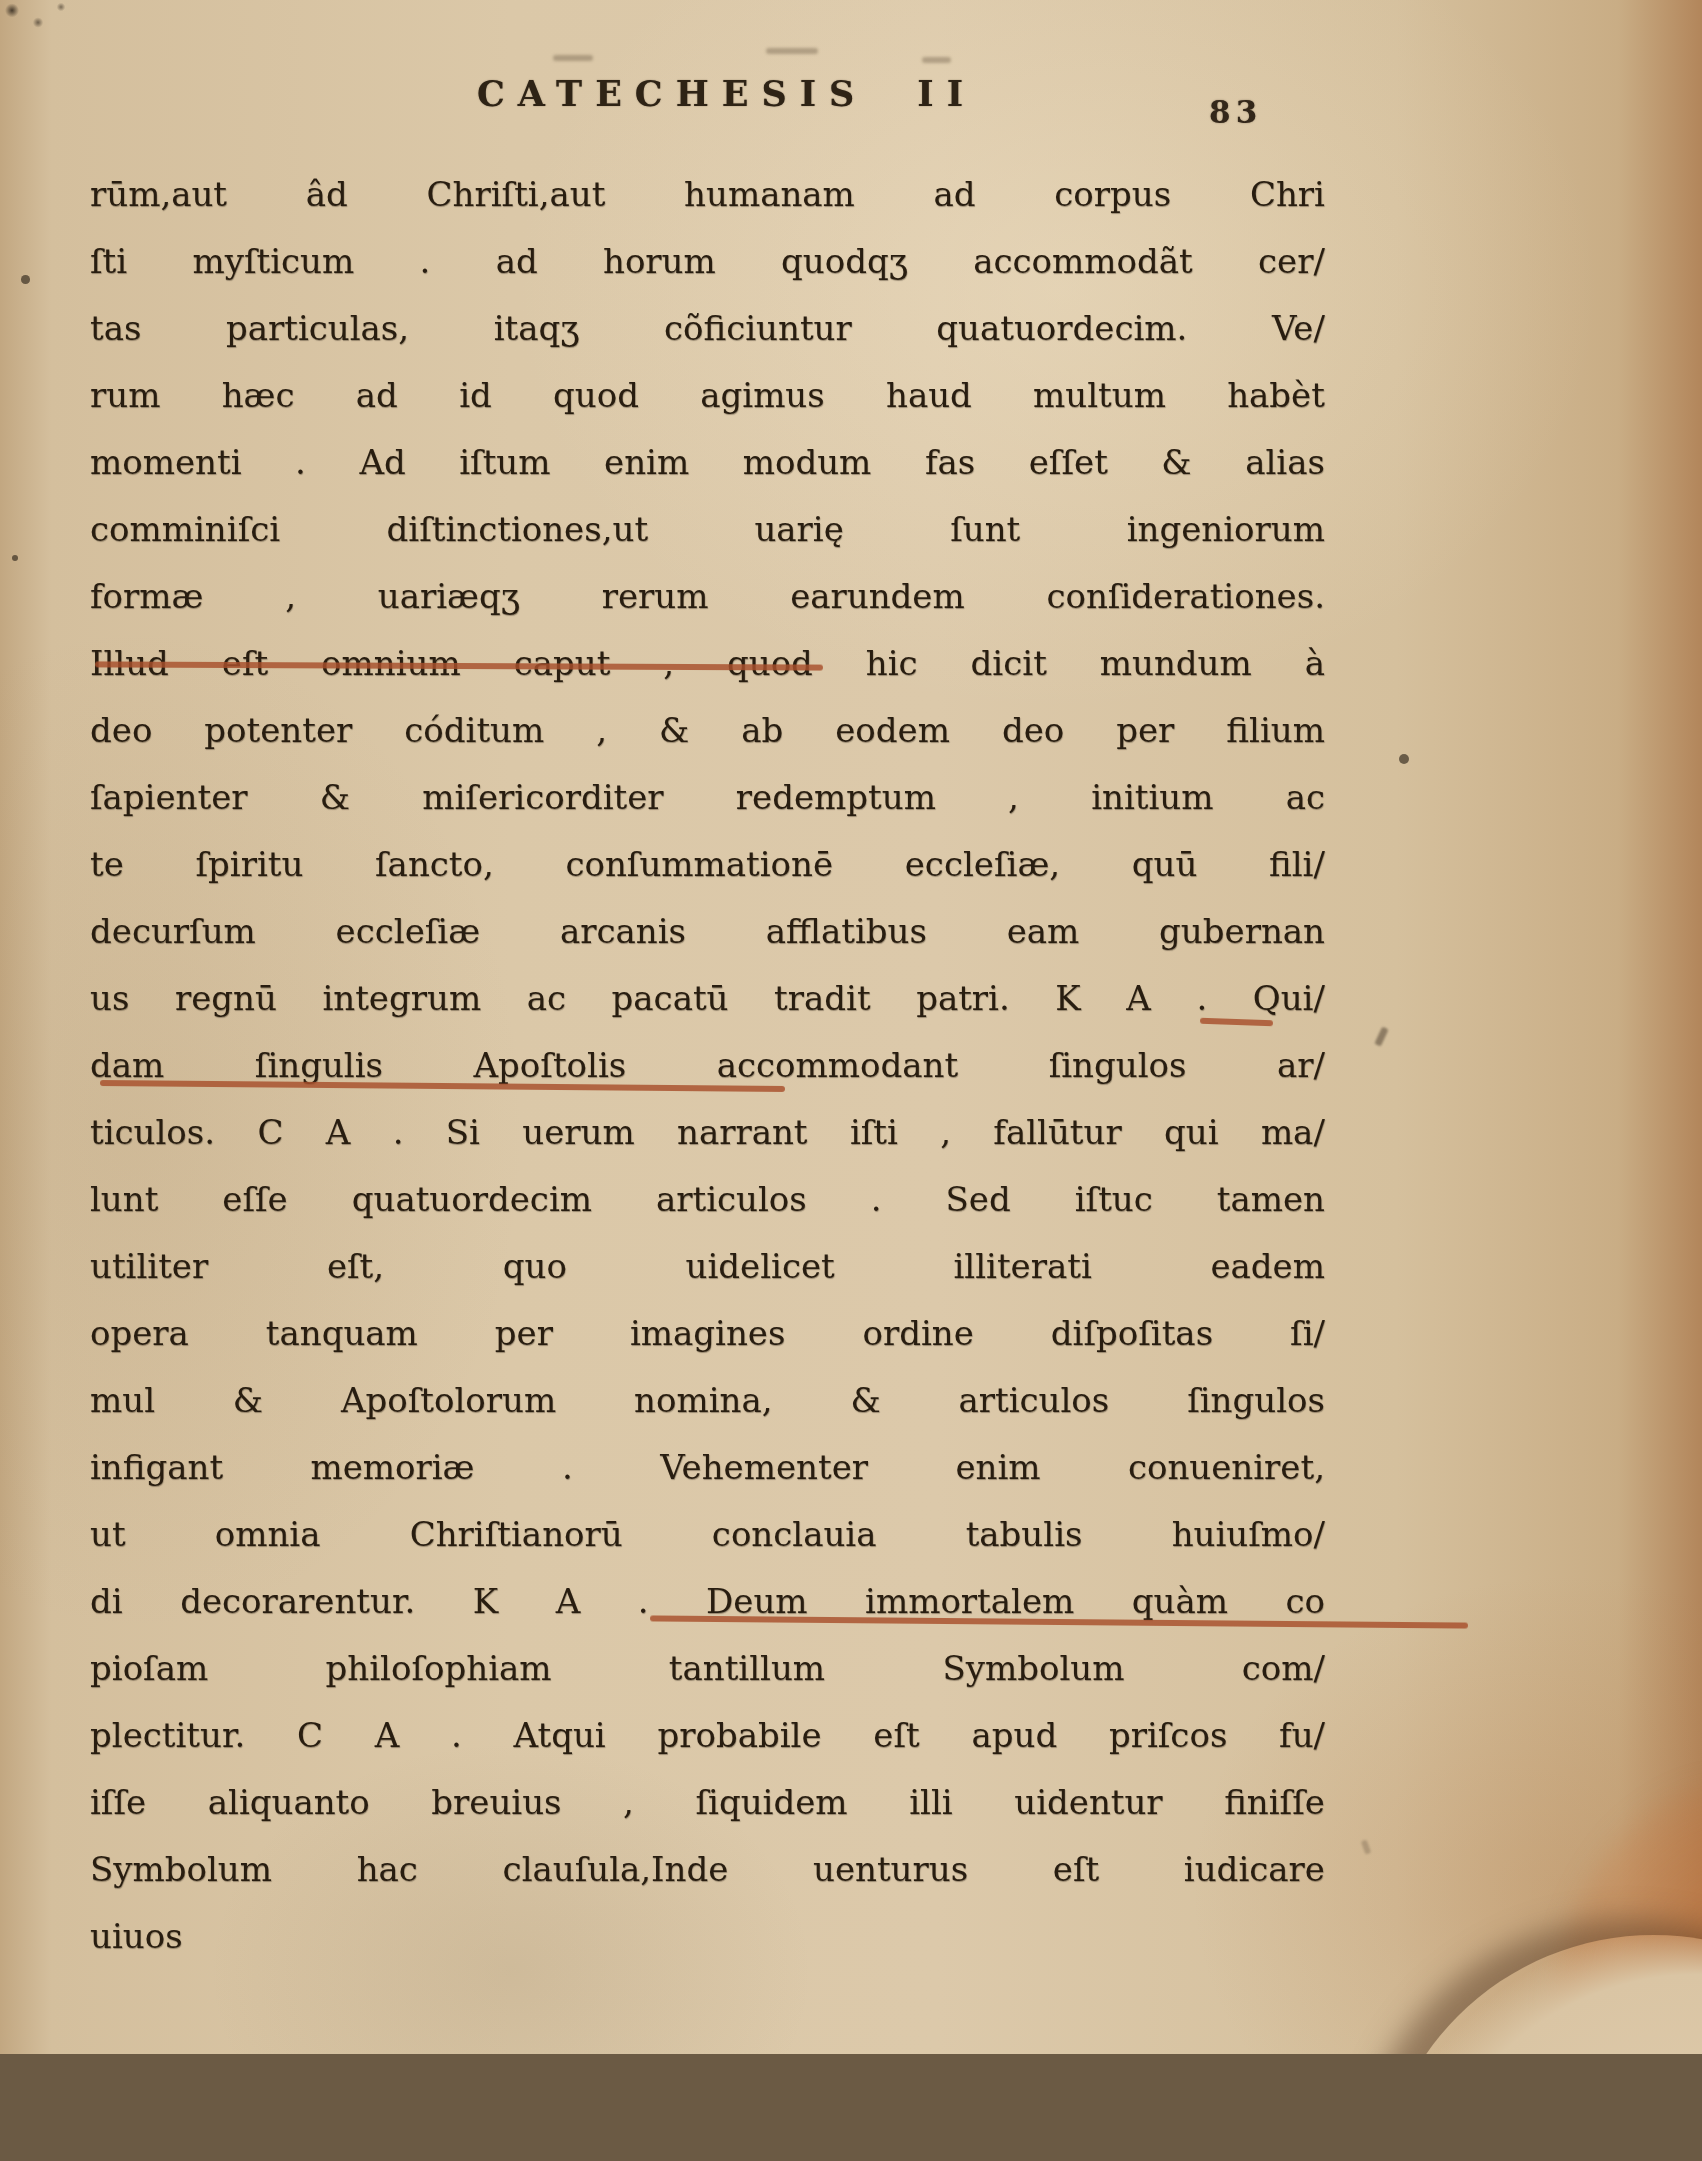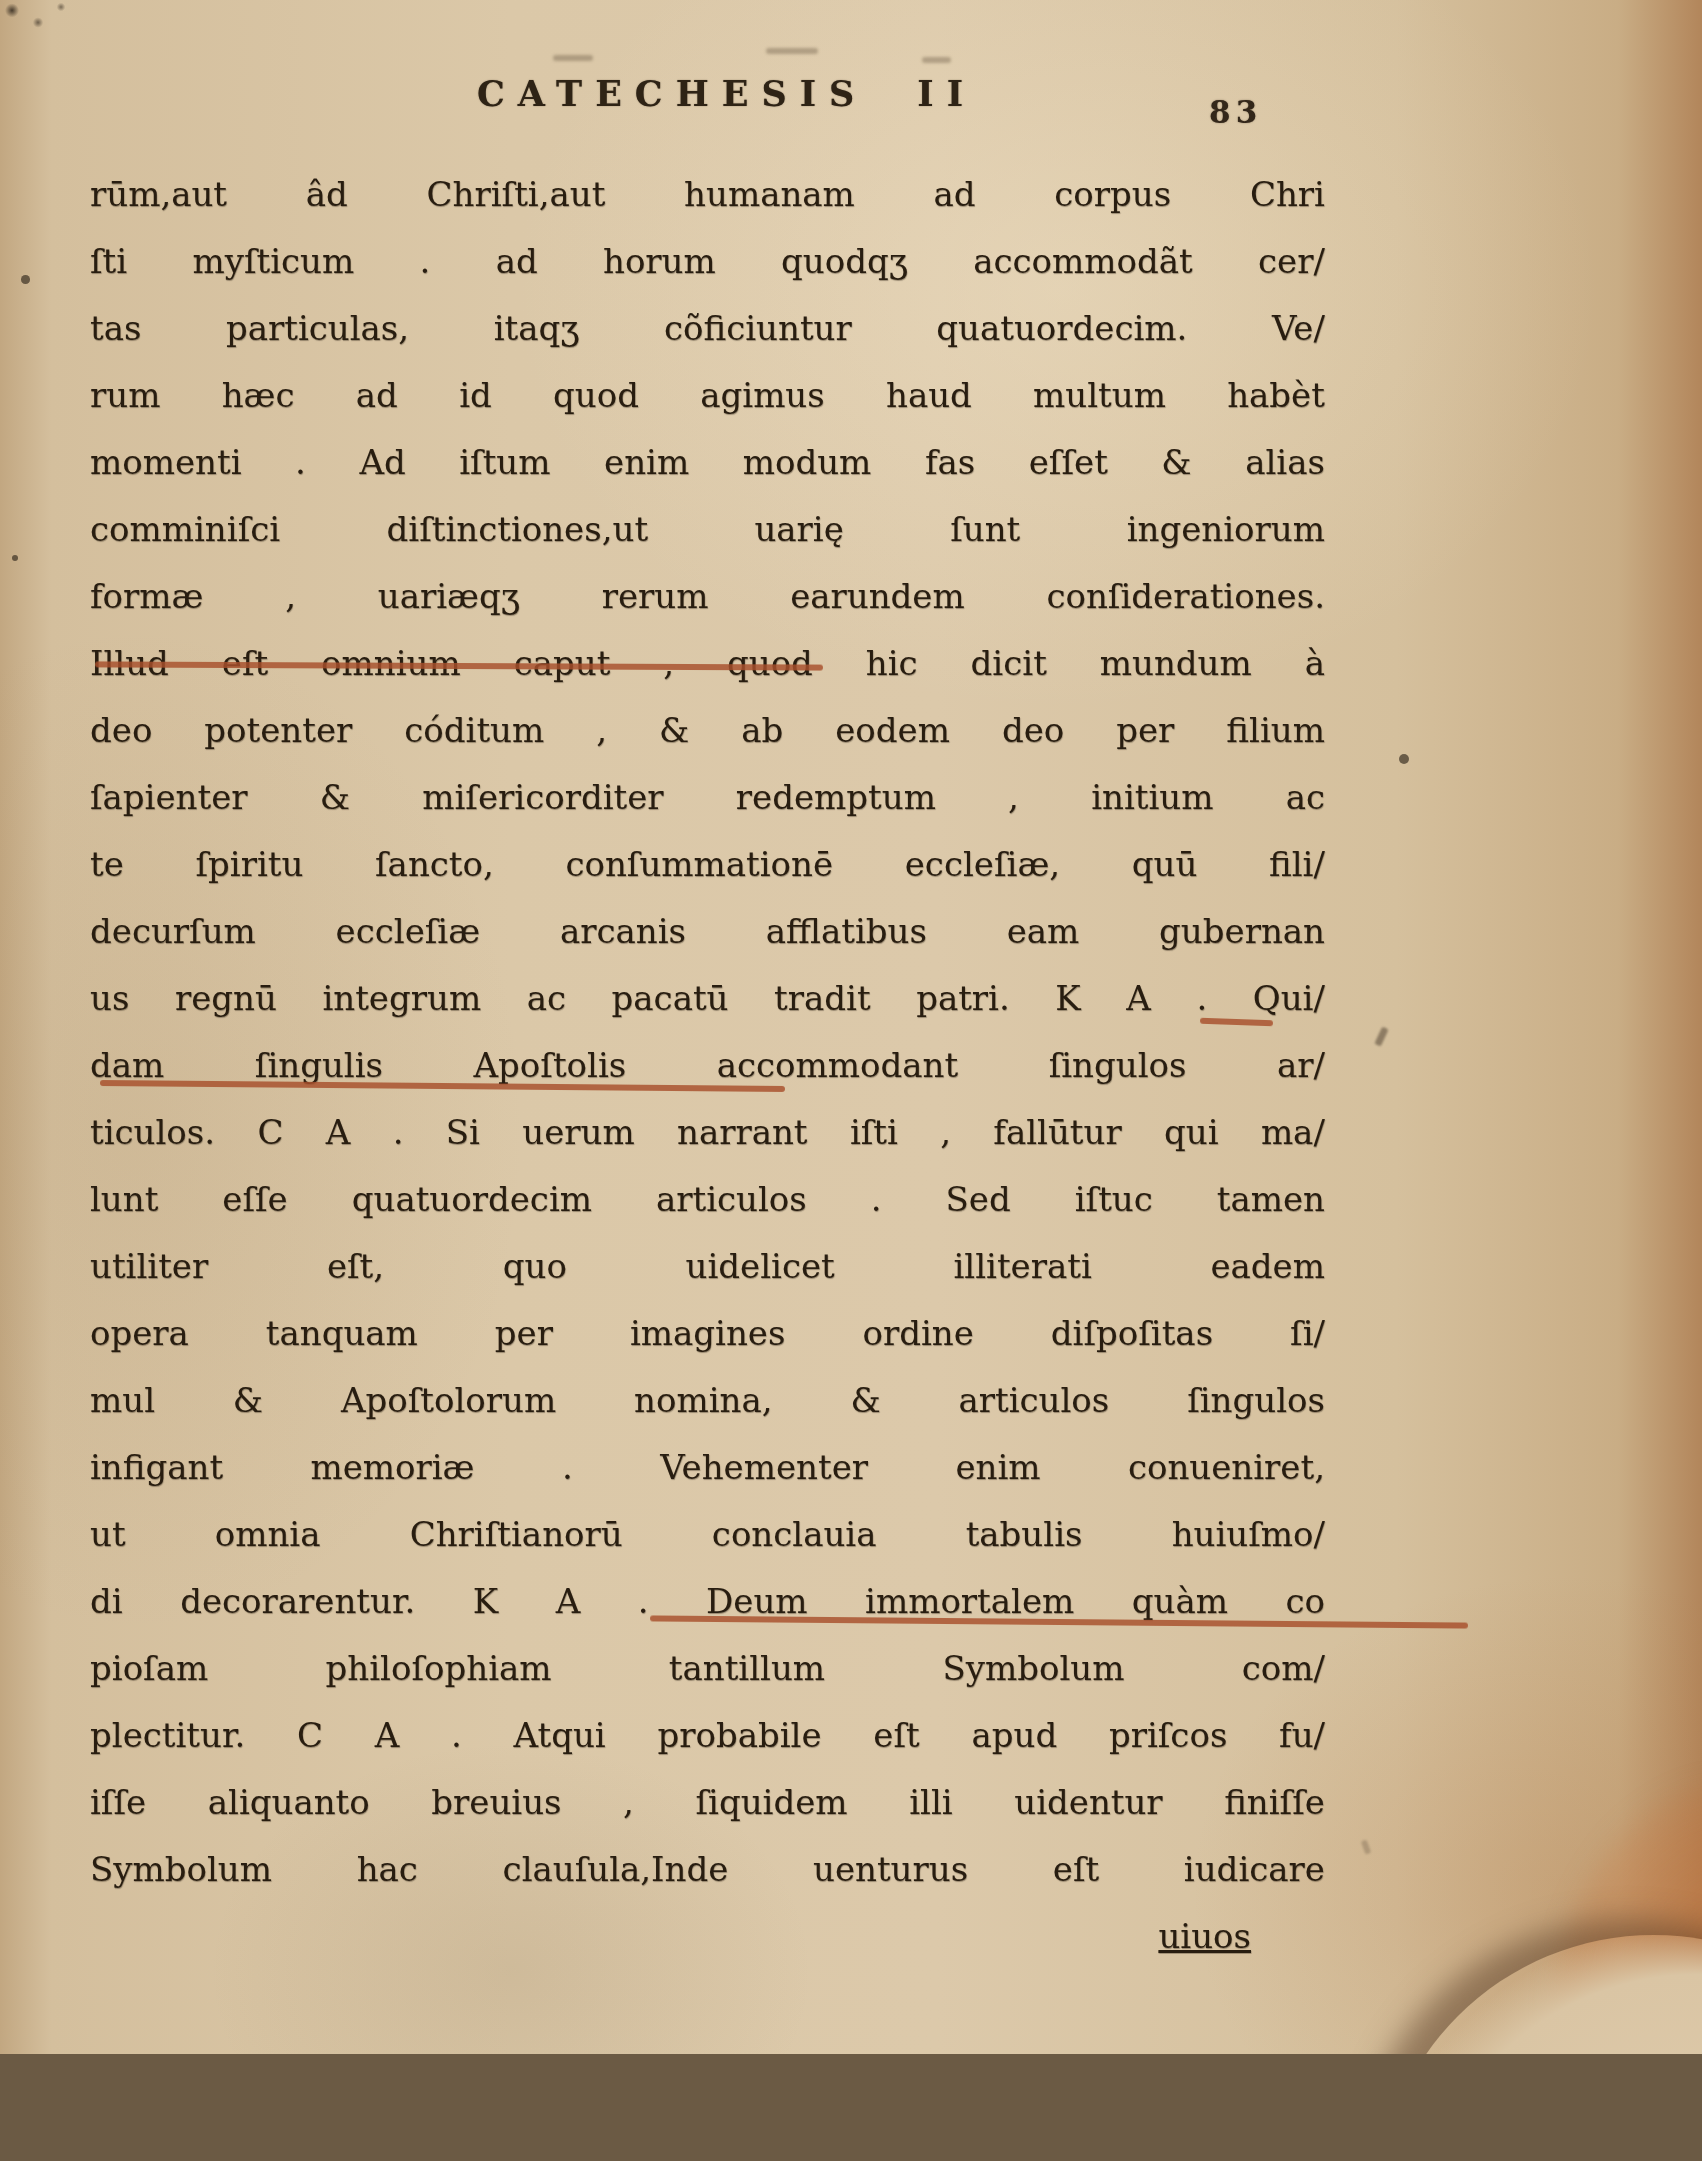--- a/index.html
+++ b/index.html
@@ -37,21 +37,21 @@
     color:#281d10;
     font-size:34px;line-height:67px;
     text-shadow:0.5px 0.8px 0.9px rgba(40,29,16,.38);
   }
   .line{
     height:67px;white-space:nowrap;
     display:flex;justify-content:space-between;
   }
   .line span{display:inline-block;}
   .catchword-row{
-    height:67px;text-align:right;padding-right:74px;text-decoration:underline;
+    height:67px;padding-right:74px;
   }
   
   .ink{
     position:absolute;height:6px;border-radius:4.3px;
     opacity:.82;filter:blur(0.5px);
   }
   
   .stain,.speck,.mark{position:absolute;pointer-events:none;}
   .orange-stain{
     left:1552px;top:1781px;width:363px;height:484px;border-radius:50%;

